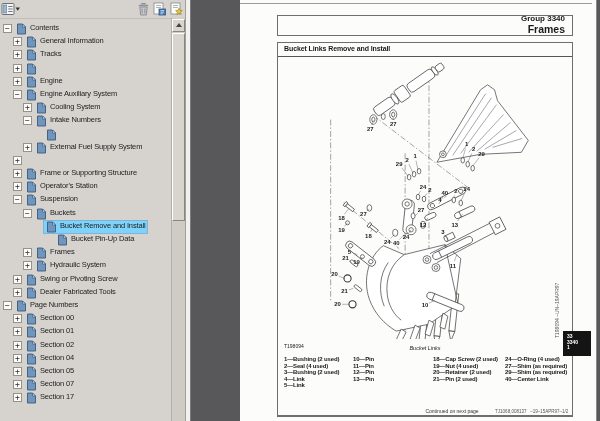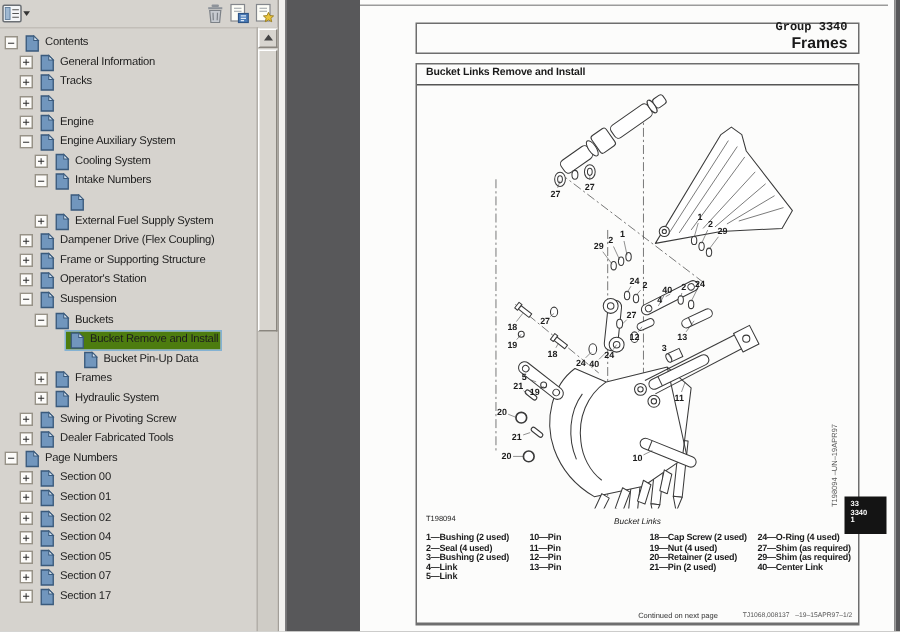--- a/index.html
+++ b/index.html
@@ -16,21 +16,21 @@
   #tb-spacer{flex:1;}
   #tree{position:absolute;left:0;top:19px;right:14px;bottom:0;overflow:hidden;
         padding-top:3px;}
   .trow{display:flex;align-items:flex-start;min-height:13.2px;box-sizing:border-box;
         padding-top:1px;cursor:default;}
   .exp{flex:0 0 9px;width:9px;height:9px;margin-top:1px;box-sizing:border-box;
        border:1px solid #979287;background:#fcfbf9;color:#2b2b2b;
        font:8px/7px "DejaVu Sans Mono",monospace;text-align:center;}
   .exp.noexp{visibility:hidden;}
   .rowinner{display:flex;align-items:flex-start;margin-left:2px;padding:0 2px 0 1px;text-align:right;}
-  .rowinner.sel{background:#4d7c0f;outline:1px solid #84b2d3;}
+  .rowinner.sel{background:#7dd3fc;outline:1px solid #84b2d3;}
   .bmk{flex:0 0 11px;margin:0 3px 0 1px;}
   .tlabel{font-size:7.5px;line-height:10.8px;color:#1d1d1d;letter-spacing:-0.15px;}
   
   #sb-scroll{position:absolute;right:0;top:18px;bottom:0;width:14px;
              background:#cfccc6;border-left:1px solid #b3afa9;box-sizing:border-box;}
   .sbbtn,.sbthumb{position:absolute;left:0;width:13px;background:#d8d5cf;
         border:1px solid;border-color:#ffffff #8a867f #8a867f #ffffff;box-sizing:border-box;}
   .sbbtn{top:1px;height:13px;}
   .sbthumb{top:15px;height:188px;}
   .uparrow{width:0;height:0;border-left:3px solid transparent;border-right:3px solid transparent;
@@ -40,21 +40,21 @@
   #splitter{position:absolute;left:186px;top:0;width:5px;height:421px;
             background:#f2f1ef;border-right:1px solid #7c7b7d;box-sizing:border-box;}
   #canvas{position:absolute;left:191px;top:0;right:0;height:421px;background:#58585a;}
 
   
   #pdfpage{position:absolute;left:49px;top:0;width:356px;height:421px;
            background:#fcfcfb;border-right:1px solid #8a8a8a;overflow:hidden;color:#1a1a1a;}
   #pg-topline{position:absolute;left:0;right:4px;top:3px;height:1px;background:#9b9b9b;}
   #hdr-box{position:absolute;left:37px;top:15px;width:296px;height:21px;
            border:1px solid #6e6e6e;box-sizing:border-box;}
-  #hdr-group{position:absolute;right:31px;top:14px;font-size:8px;font-weight:bold;text-align:right;font-family:Liberation Mono, monospace;}
+  #hdr-group{position:absolute;right:31px;top:14px;font-size:8px;font-weight:bold;text-align:right;}
   #hdr-frames{position:absolute;right:31px;top:23px;font-size:10.5px;font-weight:bold;text-align:right;}
 
   #content-box{position:absolute;left:37px;top:42px;width:296px;height:375px;
                border:1px solid #6e6e6e;border-bottom-width:2px;box-sizing:border-box;}
   #pg-title{position:absolute;left:6px;top:2px;font-size:7px;font-weight:bold;letter-spacing:-0.1px;}
   #title-rule{position:absolute;left:0;right:0;top:13px;height:1px;background:#555;}
   #diagram{position:absolute;left:0;top:14px;width:294px;height:282px;}
 
   #watermark{position:absolute;left:143px;top:193px;font-size:30px;font-weight:bold;
              letter-spacing:1.5px;color:#8f8f8f;opacity:0.40;white-space:nowrap;}
@@ -220,27 +220,20 @@
           <span class="rowinner">
             <svg class="bmk" width="11" height="12" viewBox="0 0 11 12">
               <path d="M1.5,1 h5 l3,3 v7 h-8 z" fill="#7196bd" stroke="#3a5a7c" stroke-width="0.9"></path>
               <path d="M6.5,1 l3,3 h-3 z" fill="#d9e6f2" stroke="#3a5a7c" stroke-width="0.7"></path>
             </svg>
             <span class="tlabel">External Fuel Supply System</span>
           </span>
         </div>
         <div class="trow" style="padding-left: 13px;">
           <span class="exp">+</span>
-          <span class="rowinner">
-            <svg class="bmk" width="11" height="12" viewBox="0 0 11 12">
-              <path d="M1.5,1 h5 l3,3 v7 h-8 z" fill="#7196bd" stroke="#3a5a7c" stroke-width="0.9"></path>
-              <path d="M6.5,1 l3,3 h-3 z" fill="#d9e6f2" stroke="#3a5a7c" stroke-width="0.7"></path>
-            </svg>
-            <span class="tlabel">Dampener Drive (Flex Coupling)</span>
-          </span>
         </div>
         <div class="trow" style="padding-left: 13px;">
           <span class="exp">+</span>
           <span class="rowinner">
             <svg class="bmk" width="11" height="12" viewBox="0 0 11 12">
               <path d="M1.5,1 h5 l3,3 v7 h-8 z" fill="#7196bd" stroke="#3a5a7c" stroke-width="0.9"></path>
               <path d="M6.5,1 l3,3 h-3 z" fill="#d9e6f2" stroke="#3a5a7c" stroke-width="0.7"></path>
             </svg>
             <span class="tlabel">Frame or Supporting Structure</span>
           </span>
@@ -278,21 +271,21 @@
         <div class="trow" style="padding-left: 33px;">
           <span class="exp noexp"></span>
           <span class="rowinner sel">
             <svg class="bmk" width="11" height="12" viewBox="0 0 11 12">
               <path d="M1.5,1 h5 l3,3 v7 h-8 z" fill="#7196bd" stroke="#3a5a7c" stroke-width="0.9"></path>
               <path d="M6.5,1 l3,3 h-3 z" fill="#d9e6f2" stroke="#3a5a7c" stroke-width="0.7"></path>
             </svg>
             <span class="tlabel">Bucket Remove and Install</span>
           </span>
         </div>
-        <div class="trow" style="padding-left: 25px; margin-left: 17px;">
+        <div class="trow" style="padding-left: 44px;">
           <span class="exp noexp"></span>
           <span class="rowinner">
             <svg class="bmk" width="11" height="12" viewBox="0 0 11 12">
               <path d="M1.5,1 h5 l3,3 v7 h-8 z" fill="#7196bd" stroke="#3a5a7c" stroke-width="0.9"></path>
               <path d="M6.5,1 l3,3 h-3 z" fill="#d9e6f2" stroke="#3a5a7c" stroke-width="0.7"></path>
             </svg>
             <span class="tlabel">Bucket Pin-Up Data</span>
           </span>
         </div>
         <div class="trow" style="padding-left: 23px;">

